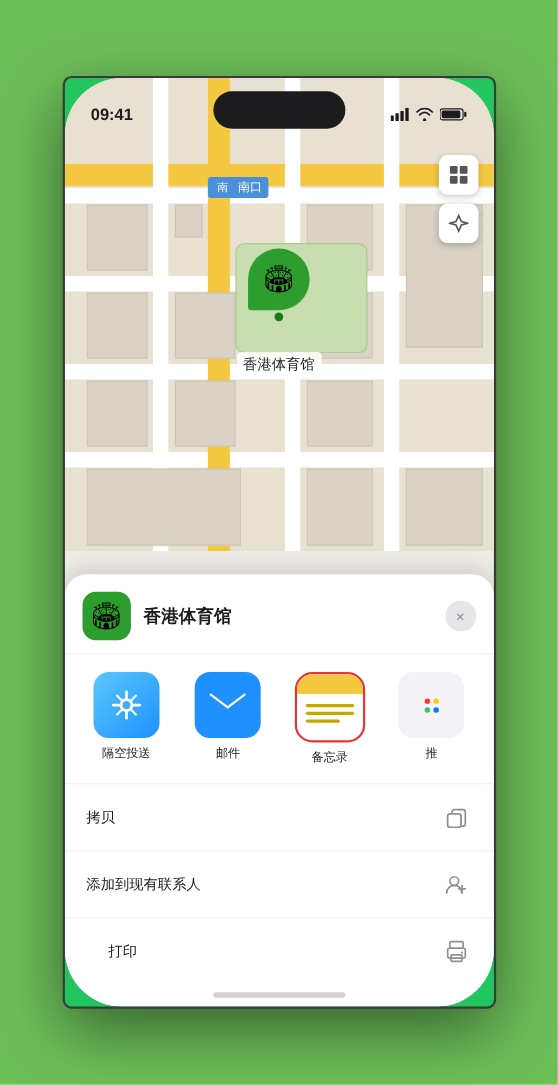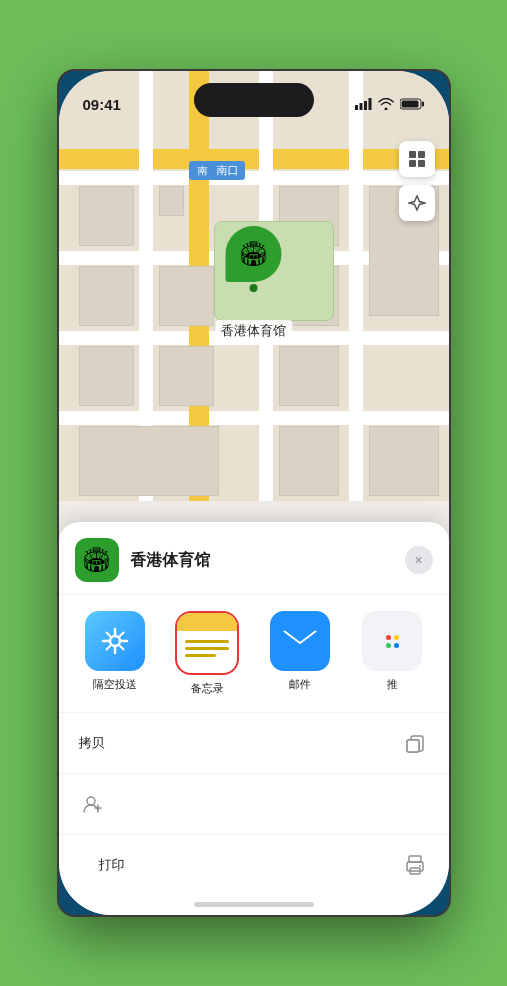--- a/index.html
+++ b/index.html
@@ -8,22 +8,22 @@
       height: 986px;
       background: #6dbf5a;
       display: flex;
       justify-content: center;
       align-items: center;
       font-family: -apple-system, 'PingFang SC', 'Helvetica Neue', sans-serif;
     }
     .phone-frame {
       width: 390px;
       height: 844px;
-      background: #0c4a6e;
-      border-radius: 16px;
+      background: #22c55e;
+      border-radius: 6px;
       position: relative;
       overflow: hidden;
       box-shadow: 0 0 0 2px #3a3a3c, 0 20px 60px rgba(0,0,0,0.5);
     }
     .phone-screen {
       position: absolute;
       top: 0; left: 0; right: 0; bottom: 0;
       background: #f0ede8;
       border-radius: 52px;
       overflow: hidden;
@@ -66,20 +66,21 @@
     .status-icons svg {
       fill: #1c1c1e;
     }
     
     .map-area {
       position: absolute;
       top: 0; left: 0; right: 0;
       height: 430px;
       background: #e8e0d0;
       overflow: hidden;
+      font-family: Liberation Serif, serif;
     }
     .map-bg {
       position: absolute;
       inset: 0;
     }
     
     .road-h {
       position: absolute;
       background: #fff;
       height: 14px;
@@ -426,39 +427,39 @@
               <path d="M24.5 24.5 L20 20" stroke="white" stroke-width="2" stroke-linecap="round"></path>
               <path d="M28 16 L21 16" stroke="white" stroke-width="2.5" stroke-linecap="round"></path>
               <path d="M24.5 7.5 L20 12" stroke="white" stroke-width="2" stroke-linecap="round"></path>
             </svg>
           </div>
           <span class="app-label">隔空投送</span>
         </div>
 
 
         <div class="app-item">
+          <div class="app-icon mail">
+            <svg width="36" height="28" viewBox="0 0 36 28" fill="none">
+              <rect x="2" y="2" width="32" height="24" rx="3" fill="#1e90ff"></rect>
+              <path d="M2 4 L18 16 L34 4" stroke="white" stroke-width="2" fill="none"></path>
+            </svg>
+          </div>
+          <span class="app-label">邮件</span>
+        </div>
+
+        <div class="app-item">
           <div style="width:64px;height:64px;border:2.5px solid #e53535;border-radius:16px;display:flex;align-items:center;justify-content:center;margin-bottom:6px;background:white;position:relative;overflow:hidden;">
             <div style="position:absolute;top:0;left:0;right:0;height:18px;background:#f5c842;border-radius:12px 12px 0 0;"></div>
             <div style="margin-top:10px;width:44px;display:flex;flex-direction:column;gap:4px;">
               <div style="height:3px;background:#c8a800;border-radius:2px;width:100%;"></div>
               <div style="height:3px;background:#c8a800;border-radius:2px;width:100%;"></div>
               <div style="height:3px;background:#c8a800;border-radius:2px;width:70%;"></div>
             </div>
           </div>
           <span class="app-label">备忘录</span>
-        </div>
-
-        <div class="app-item">
-          <div class="app-icon mail">
-            <svg width="36" height="28" viewBox="0 0 36 28" fill="none">
-              <rect x="2" y="2" width="32" height="24" rx="3" fill="#1e90ff"></rect>
-              <path d="M2 4 L18 16 L34 4" stroke="white" stroke-width="2" fill="none"></path>
-            </svg>
-          </div>
-          <span class="app-label">邮件</span>
         </div>
 
         <div class="app-item">
           <div class="app-icon more-btn">
             <div class="more-dots">
               <div class="dot-row">
                 <div class="dot red"></div>
                 <div class="dot yellow"></div>
               </div>
               <div class="dot-row">
@@ -477,20 +478,21 @@
           <svg width="22" height="22" viewBox="0 0 22 22" fill="none">
             <rect x="7" y="4" width="12" height="15" rx="2" stroke="#8e8e93" stroke-width="1.5" fill="none"></rect>
             <rect x="3" y="8" width="12" height="12" rx="2" stroke="#8e8e93" stroke-width="1.5" fill="none" style="background:white"></rect>
             <rect x="3" y="8" width="12" height="12" rx="2" fill="white" stroke="#8e8e93" stroke-width="1.5"></rect>
           </svg>
         </div>
       </div>
 
 
       <div class="action-row">
+        <span class="action-label">添加到现有联系人</span>
         <div class="action-icon">
           <svg width="22" height="22" viewBox="0 0 22 22" fill="none">
             <circle cx="9" cy="8" r="4" stroke="#8e8e93" stroke-width="1.5" fill="none"></circle>
             <path d="M2 19c0-4 3-7 7-7s7 3 7 7" stroke="#8e8e93" stroke-width="1.5" fill="none" stroke-linecap="round"></path>
             <path d="M16 12 L16 18 M13 15 L19 15" stroke="#8e8e93" stroke-width="1.5" stroke-linecap="round"></path>
           </svg>
         </div>
       </div>
 
 

